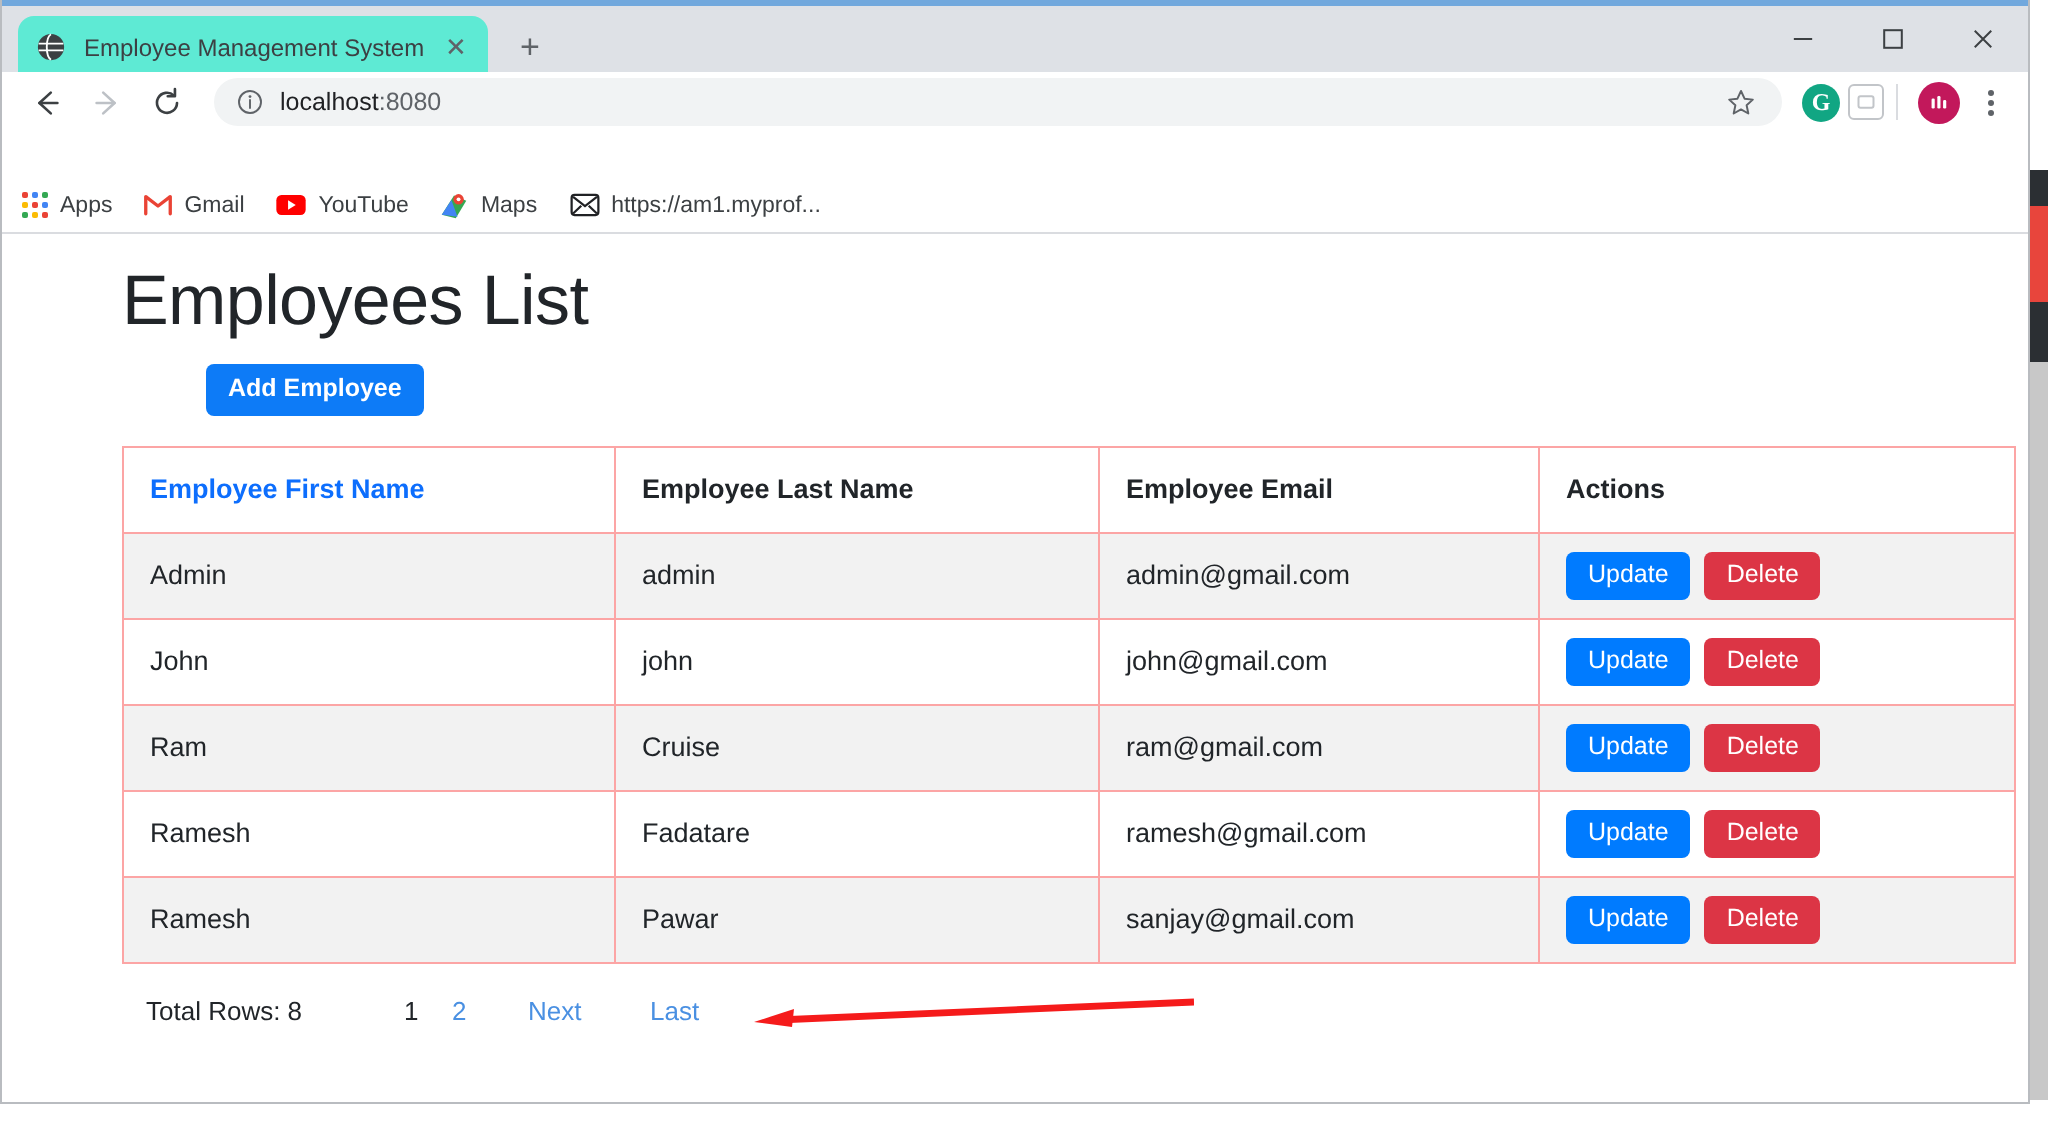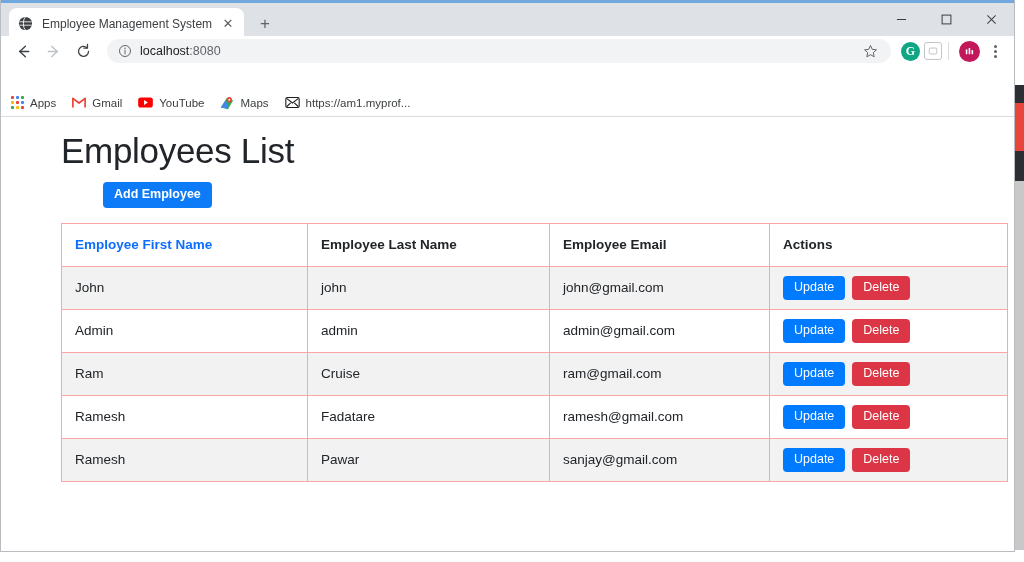--- a/index.html
+++ b/index.html
@@ -59,21 +59,21 @@
   
   .tabstrip {
     position: relative;
     height: 36px;
     background: #dee1e6;
     border-top: 3px solid #71a8dd;
   }
   .tab {
     position: absolute; left: 8px; top: 5px;
     width: 235px; height: 31px;
-    background: #ffffff;
+    background: #5eead4;
     border-radius: 8px 8px 0 0;
     display: flex; align-items: center;
     padding: 0 8px;
   }
   .tab-favicon {
     width: 16px; height: 16px; flex: 0 0 16px;
     margin-right: 9px;
     display: flex; align-items: center; justify-content: center;
   }
   .tab-title {
@@ -471,34 +471,34 @@
               <th class="sortable">
                 <a href="#">Employee First Name</a>
               </th>
               <th>Employee Last Name</th>
               <th>Employee Email</th>
               <th>Actions</th>
             </tr>
           </thead>
           <tbody>
             <tr>
-              <td>John</td>
-              <td>john</td>
-              <td>john@gmail.com</td>
+              <td>Admin</td>
+              <td>admin</td>
+              <td>admin@gmail.com</td>
               <td class="actions">
                 <div class="act-wrap">
                   <button class="btn-sm btn-update">Update</button>
                   <button class="btn-sm btn-delete">Delete</button>
                 </div>
               </td>
             </tr>
             <tr>
-              <td>Admin</td>
-              <td>admin</td>
-              <td>admin@gmail.com</td>
+              <td>John</td>
+              <td>john</td>
+              <td>john@gmail.com</td>
               <td class="actions">
                 <div class="act-wrap">
                   <button class="btn-sm btn-update">Update</button>
                   <button class="btn-sm btn-delete">Delete</button>
                 </div>
               </td>
             </tr>
             <tr>
               <td>Ram</td>
               <td>Cruise</td>
@@ -528,18 +528,30 @@
               <td class="actions">
                 <div class="act-wrap">
                   <button class="btn-sm btn-update">Update</button>
                   <button class="btn-sm btn-delete">Delete</button>
                 </div>
               </td>
             </tr>
           </tbody>
         </table>
 
+        <div class="pager">
+          <span class="total">Total Rows: 8</span>
+          <span class="pg1">1</span>
+          <a class="pg2" href="#">2</a>
+          <a class="pgnext" href="#">Next</a>
+          <a class="pglast" href="#">Last</a>
+
+          <svg class="arrow-annot" viewBox="0 0 222 16">
+            <path d="M222 2 L14 11" stroke="#f51b1b" stroke-width="3.4" stroke-linecap="butt"></path>
+            <path d="M2 12 L22 5.5 L21 14.5 Z" fill="#f51b1b"></path>
+          </svg>
+        </div>
 
       </div>
     </div>
 
   </div>
 </div>
 
 </body></html>

